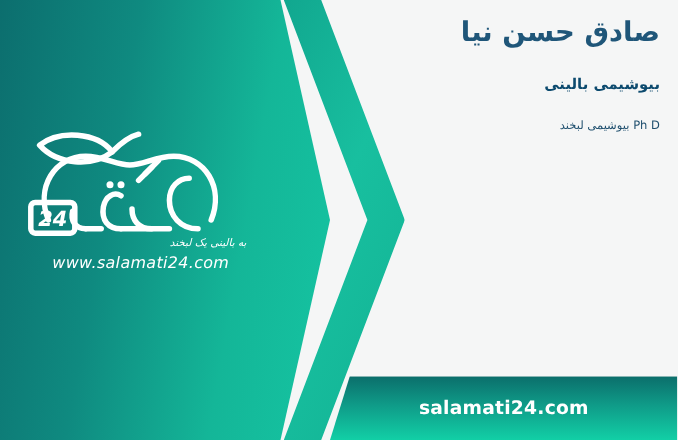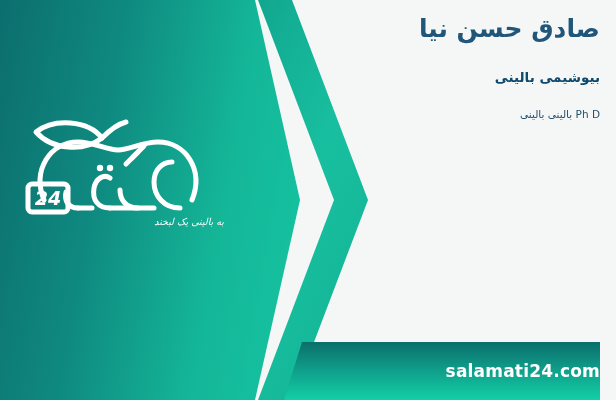--- a/index.html
+++ b/index.html
@@ -39,25 +39,25 @@
       0 400px,
       76px 200px,
       0 0
     );
     filter:drop-shadow(3px 1px 6px rgba(0,0,0,.16));
   }
 
   
   .bottombar{
     position:absolute;
-    left:284px;bottom:0;
+    left:300px;bottom:0;
     width:316px;height:58px;
     background:linear-gradient(180deg,#0b6e6b 0%,#0f9b88 45%,#12cfa6 100%);
     clip-path:polygon(18px 0, 316px 0, 316px 58px, 0 58px);
-    display:flex;align-items:center;justify-content:flex-start;
+    display:flex;align-items:center;justify-content:center;
     filter:drop-shadow(0 -2px 5px rgba(0,0,0,.12));
   }
   .bottombar .site{
     color:#ffffff;
     font-size:17px;
     font-weight:bold;
     letter-spacing:.2px;
     direction:ltr;
   }
 
@@ -173,26 +173,27 @@
         <path d="M78 100 L64 100"></path>
         <path d="M64 100 C54 100, 50 92, 52 84"></path>
         <circle cx="86" cy="60" r="3.2" fill="#ffffff" stroke="none"></circle>
         <circle cx="96" cy="60" r="3.2" fill="#ffffff" stroke="none"></circle>
 
         <rect x="14" y="76" width="40" height="28" rx="4"></rect>
       </g>
       <text x="34" y="97" fill="#ffffff" font-size="19" font-weight="bold" text-anchor="middle" font-family="DejaVu Sans, sans-serif">24</text>
     </svg>
     <div class="tagline">به بالینی یک لبخند</div>
+    <div class="logourl">www.salamati24.com</div>
   </div>
 
   <div class="info">
     <h1 class="doctor-name">صادق حسن نیا</h1>
     <div class="specialty">بیوشیمی بالینی</div>
-    <div class="degree">Ph D بالینی بالینی</div>
+    <div class="degree">Ph D بیوشیمی لبخند</div>
   </div>
 
 
   <div class="bottombar">
     <span class="site">salamati24.com</span>
   </div>
 
 </div>
 
 </body></html>

